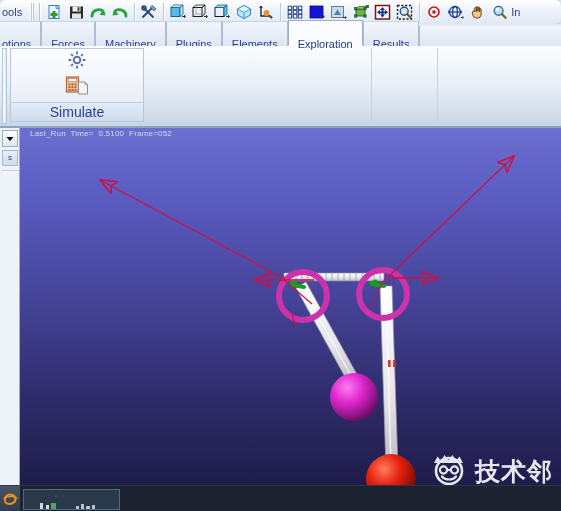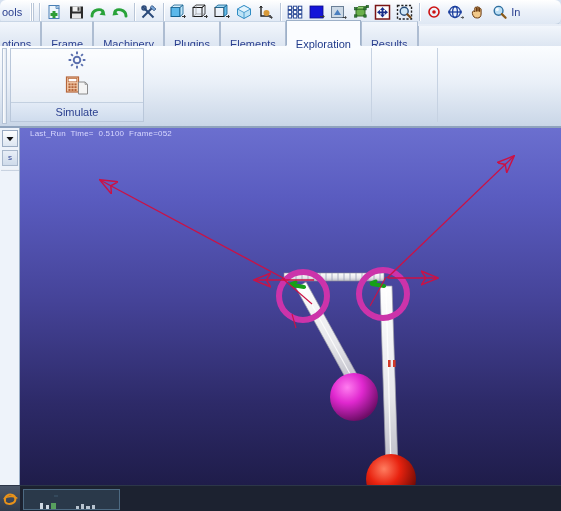--- a/index.html
+++ b/index.html
@@ -76,21 +76,21 @@
     position:absolute;left:10px;top:2px;width:134px;height:74px;
     border:1px solid #b9c7da;background:rgba(255,255,255,0.35);
     box-sizing:border-box;
   }
   .rgroup-body{
     position:absolute;left:0;top:0;right:0;height:52px;
     display:flex;flex-direction:column;align-items:center;justify-content:center;
   }
   .rgroup-title{
     position:absolute;left:0;right:0;bottom:0;height:18px;line-height:18px;
-    text-align:center;font-size:11px;color:#2a3f8f;
+    text-align:center;font-size:14px;color:#2a3f8f;
     background:linear-gradient(#e3ebf6,#cfdced);
     border-top:1px solid #c3d0e0;
   }
   .rgroup-divider{
     position:absolute;top:2px;height:74px;width:1px;background:#c6d2e2;
   }
 
   
   .leftdock{
     position:absolute;left:0;top:128px;width:20px;height:358px;
@@ -357,21 +357,21 @@
         <circle cx="6.2" cy="5.4" r="1.6" fill="#ffffff" opacity="0.85"></circle>
         <path d="M10.9 10.1 L14.6 13.8" stroke="#8a5a1a" stroke-width="2.2" stroke-linecap="round"></path>
       </svg>
     </span>
 
     <span class="tb-text">In</span>
   </div>
 
   <div class="tabs">
     <div class="tab first">otions</div>
-    <div class="tab">Frame</div>
+    <div class="tab">Forces</div>
     <div class="tab">Machinery</div>
     <div class="tab">Plugins</div>
     <div class="tab">Elements</div>
     <div class="tab active">Exploration</div>
     <div class="tab">Results</div>
     <div class="tab-filler"></div>
   </div>
 
   <div class="ribbon">
     <div class="ribbon-rail"></div>
@@ -510,20 +510,39 @@
         <path d="M367 150 L494 28" marker-end="url(#arrHead)"></path>
       </g>
       <g stroke="#cc1144" stroke-width="1.3" fill="none">
         <path d="M294 152 L234 152" marker-end="url(#arrHead)"></path>
       </g>
       <g stroke="#cc1144" stroke-width="1.3" fill="none">
         <path d="M368 150 L418 150" marker-end="url(#arrHead)"></path>
       </g>
     </svg>
 
+    <div class="watermark">
+      <span>
+        <svg width="40" height="40" viewBox="0 0 40 40">
+          <g fill="none" stroke="#f2f2f6" stroke-width="2.6">
+            <circle cx="20" cy="22" r="13"></circle>
+          </g>
+          <g fill="#f2f2f6">
+            <path d="M5 14 L8.5 7.5 L12 12 L15.5 6 L19.5 11.2 L23.5 6 L27 12 L30.5 7.5 L34 14 Z"></path>
+          </g>
+          <g fill="none" stroke="#f2f2f6" stroke-width="2.2">
+            <circle cx="14.5" cy="21" r="3.6"></circle>
+            <circle cx="25.5" cy="21" r="3.6"></circle>
+            <path d="M18.1 21 L21.9 21"></path>
+            <path d="M13 27.5 C16 31.5, 24 31.5, 27 27.5" stroke-linecap="round"></path>
+          </g>
+        </svg>
+      </span>
+      <span class="wm-text">技术邻</span>
+    </div>
   </div>
 
   <div class="taskbar">
     <div class="tb-left">
       <span class="tb-ie">
         <svg width="15" height="14" viewBox="0 0 15 14">
           <path d="M2 9 C1 4, 6 1.5, 9.5 3 C13 4.5, 13.5 9, 10 11 C7 12.6, 3.5 12, 2.4 10.2" fill="none" stroke="#e8921a" stroke-width="2" stroke-linecap="round"></path>
           <path d="M1.2 6.5 C4 4.2, 11 3.6, 13.8 6" fill="none" stroke="#e8921a" stroke-width="1.6" stroke-linecap="round"></path>
         </svg>
       </span>

